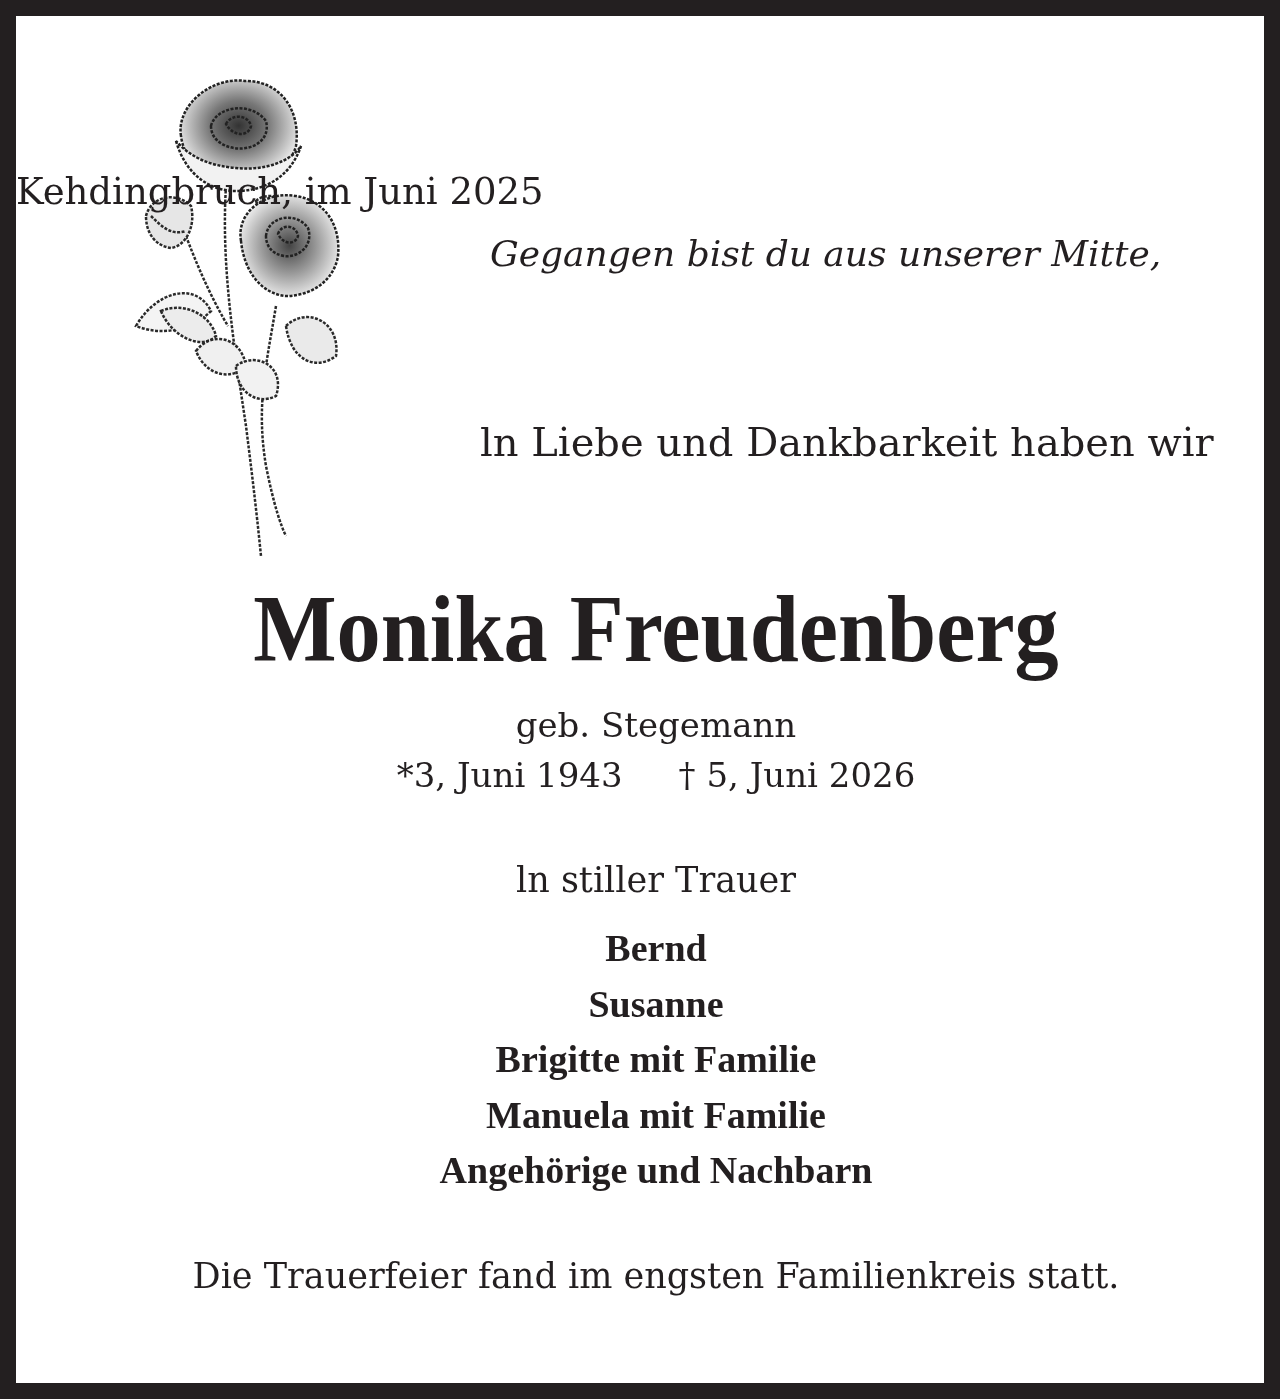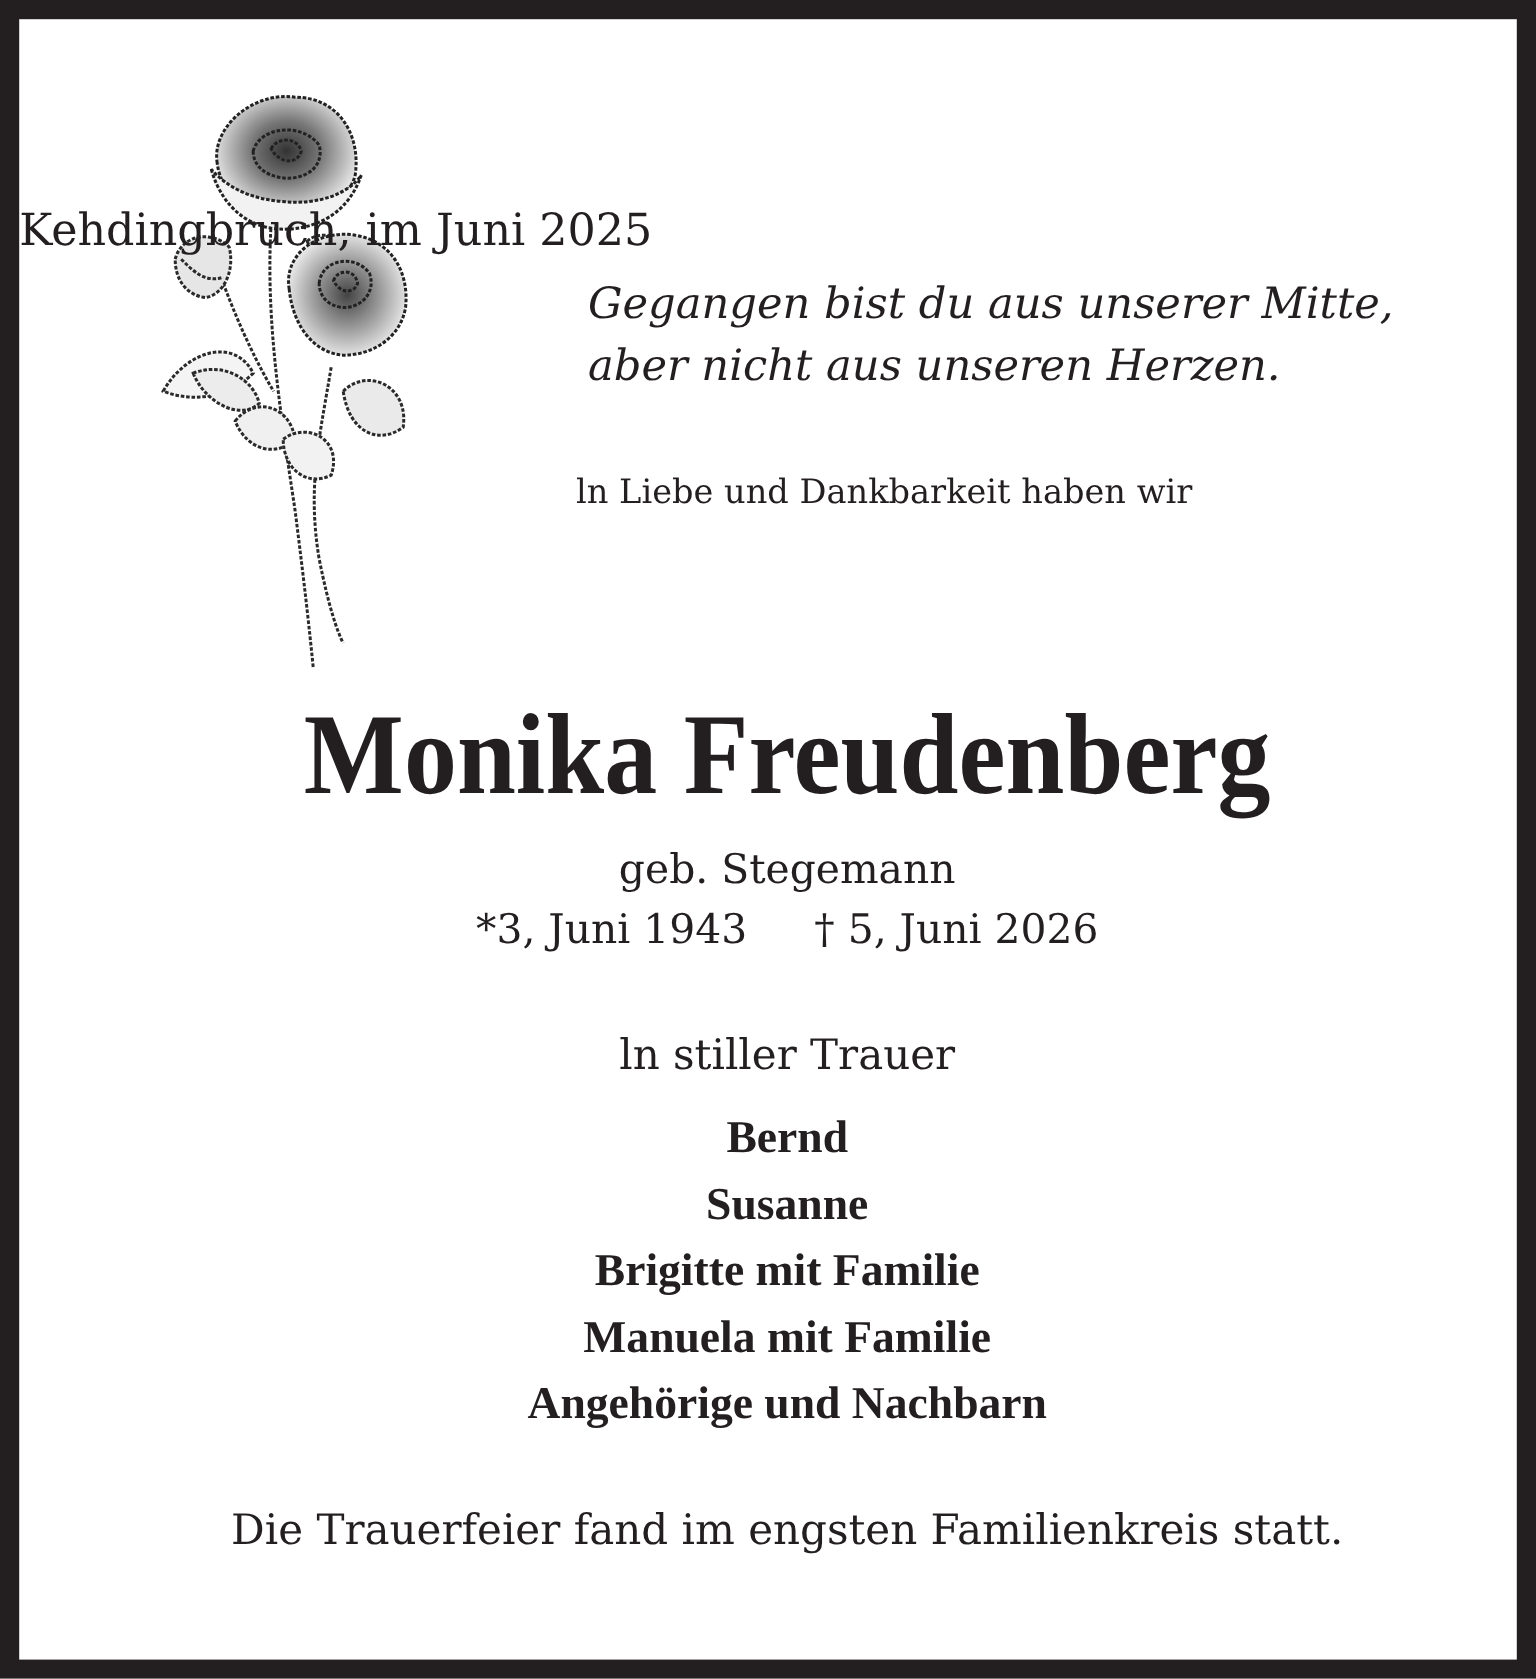--- a/index.html
+++ b/index.html
@@ -5,21 +5,21 @@
     html, body { margin: 0; padding: 0; background: #ffffff; }
     body { width: 1280px; height: 1399px; position: relative; overflow: hidden; }
     .frame {
       position: absolute; left: 0; top: 0; width: 1280px; height: 1399px;
       box-sizing: border-box; border: 16px solid #231f20; background: #ffffff;
     }
     .serif { font-family: "DejaVu Serif", "Liberation Serif", serif; color: #231f20; }
     .abs { position: absolute; white-space: nowrap; }
     .place-date { left: 0; width: 1193px; text-align: left; top: 108px; font-size: 37px; line-height: 48px; margin-top: 44px; }
     .motto { left: 464px; top: 212px; font-size: 36px; line-height: 52px; font-style: italic; margin-left: 10px; }
-    .farewell { left: 464px; top: 368px; font-size: 28px; line-height: 52px; }
+    .farewell { left: 464px; top: 400px; font-size: 40px; line-height: 52px; }
     .name { left: 0; width: 1280px; text-align: center; top: 558px; font-family: "Liberation Serif", "DejaVu Serif", serif; font-weight: bold; font-size: 96px; line-height: 110px; color: #231f20; transform: scaleX(0.92); transform-origin: 640px 0; }
     .maiden { left: 0; width: 1280px; text-align: center; top: 686px; font-size: 34px; line-height: 46px; }
     .dates { left: 0; width: 1280px; text-align: center; top: 736px; font-size: 34px; line-height: 46px; }
     .dates .gap { display: inline-block; width: 56px; }
     .mourning { left: 0; width: 1280px; text-align: center; top: 840px; font-size: 35px; line-height: 48px; }
     .mourners { left: 0; width: 1280px; top: 905px; text-align: center; font-family: "Liberation Serif", "DejaVu Serif", serif; font-weight: bold; font-size: 38px; line-height: 55.5px; color: #231f20; }
     .mourners div { margin: 0; }
     .closing { left: 0; width: 1280px; text-align: center; top: 1236px; font-size: 35px; line-height: 48px; }
     .rose { position: absolute; left: 100px; top: 50px; width: 240px; height: 500px; }
   </style>
@@ -69,21 +69,20 @@
       <path d="M125 175 C120 145, 150 125, 180 130 C210 135, 225 160, 222 190 C218 215, 195 230, 170 230 C145 228, 128 205, 125 175 Z" fill="url(#g2)"></path>
       <path d="M150 170 C152 150, 180 145, 192 162 C198 180, 182 192, 168 190 C156 188, 150 180, 150 170 Z" fill="none"></path>
       <path d="M162 168 C165 158, 180 158, 182 170 C180 178, 168 180, 162 168 Z" fill="none"></path>
     </g>
   </svg>
 
   <div class="abs serif place-date">Kehdingbruch, im Juni 2025</div>
 
   <div class="abs serif motto">
     <div>Gegangen bist du aus unserer Mitte,</div>
-    <div>aber nicht aus unseren Herzen.</div>
   </div>
 
   <div class="abs serif farewell">
     <div>ln Liebe und Dankbarkeit haben wir</div>
   </div>
 
   <div class="abs name">Monika Freudenberg</div>
 
   <div class="abs serif maiden">geb. Stegemann</div>
 

